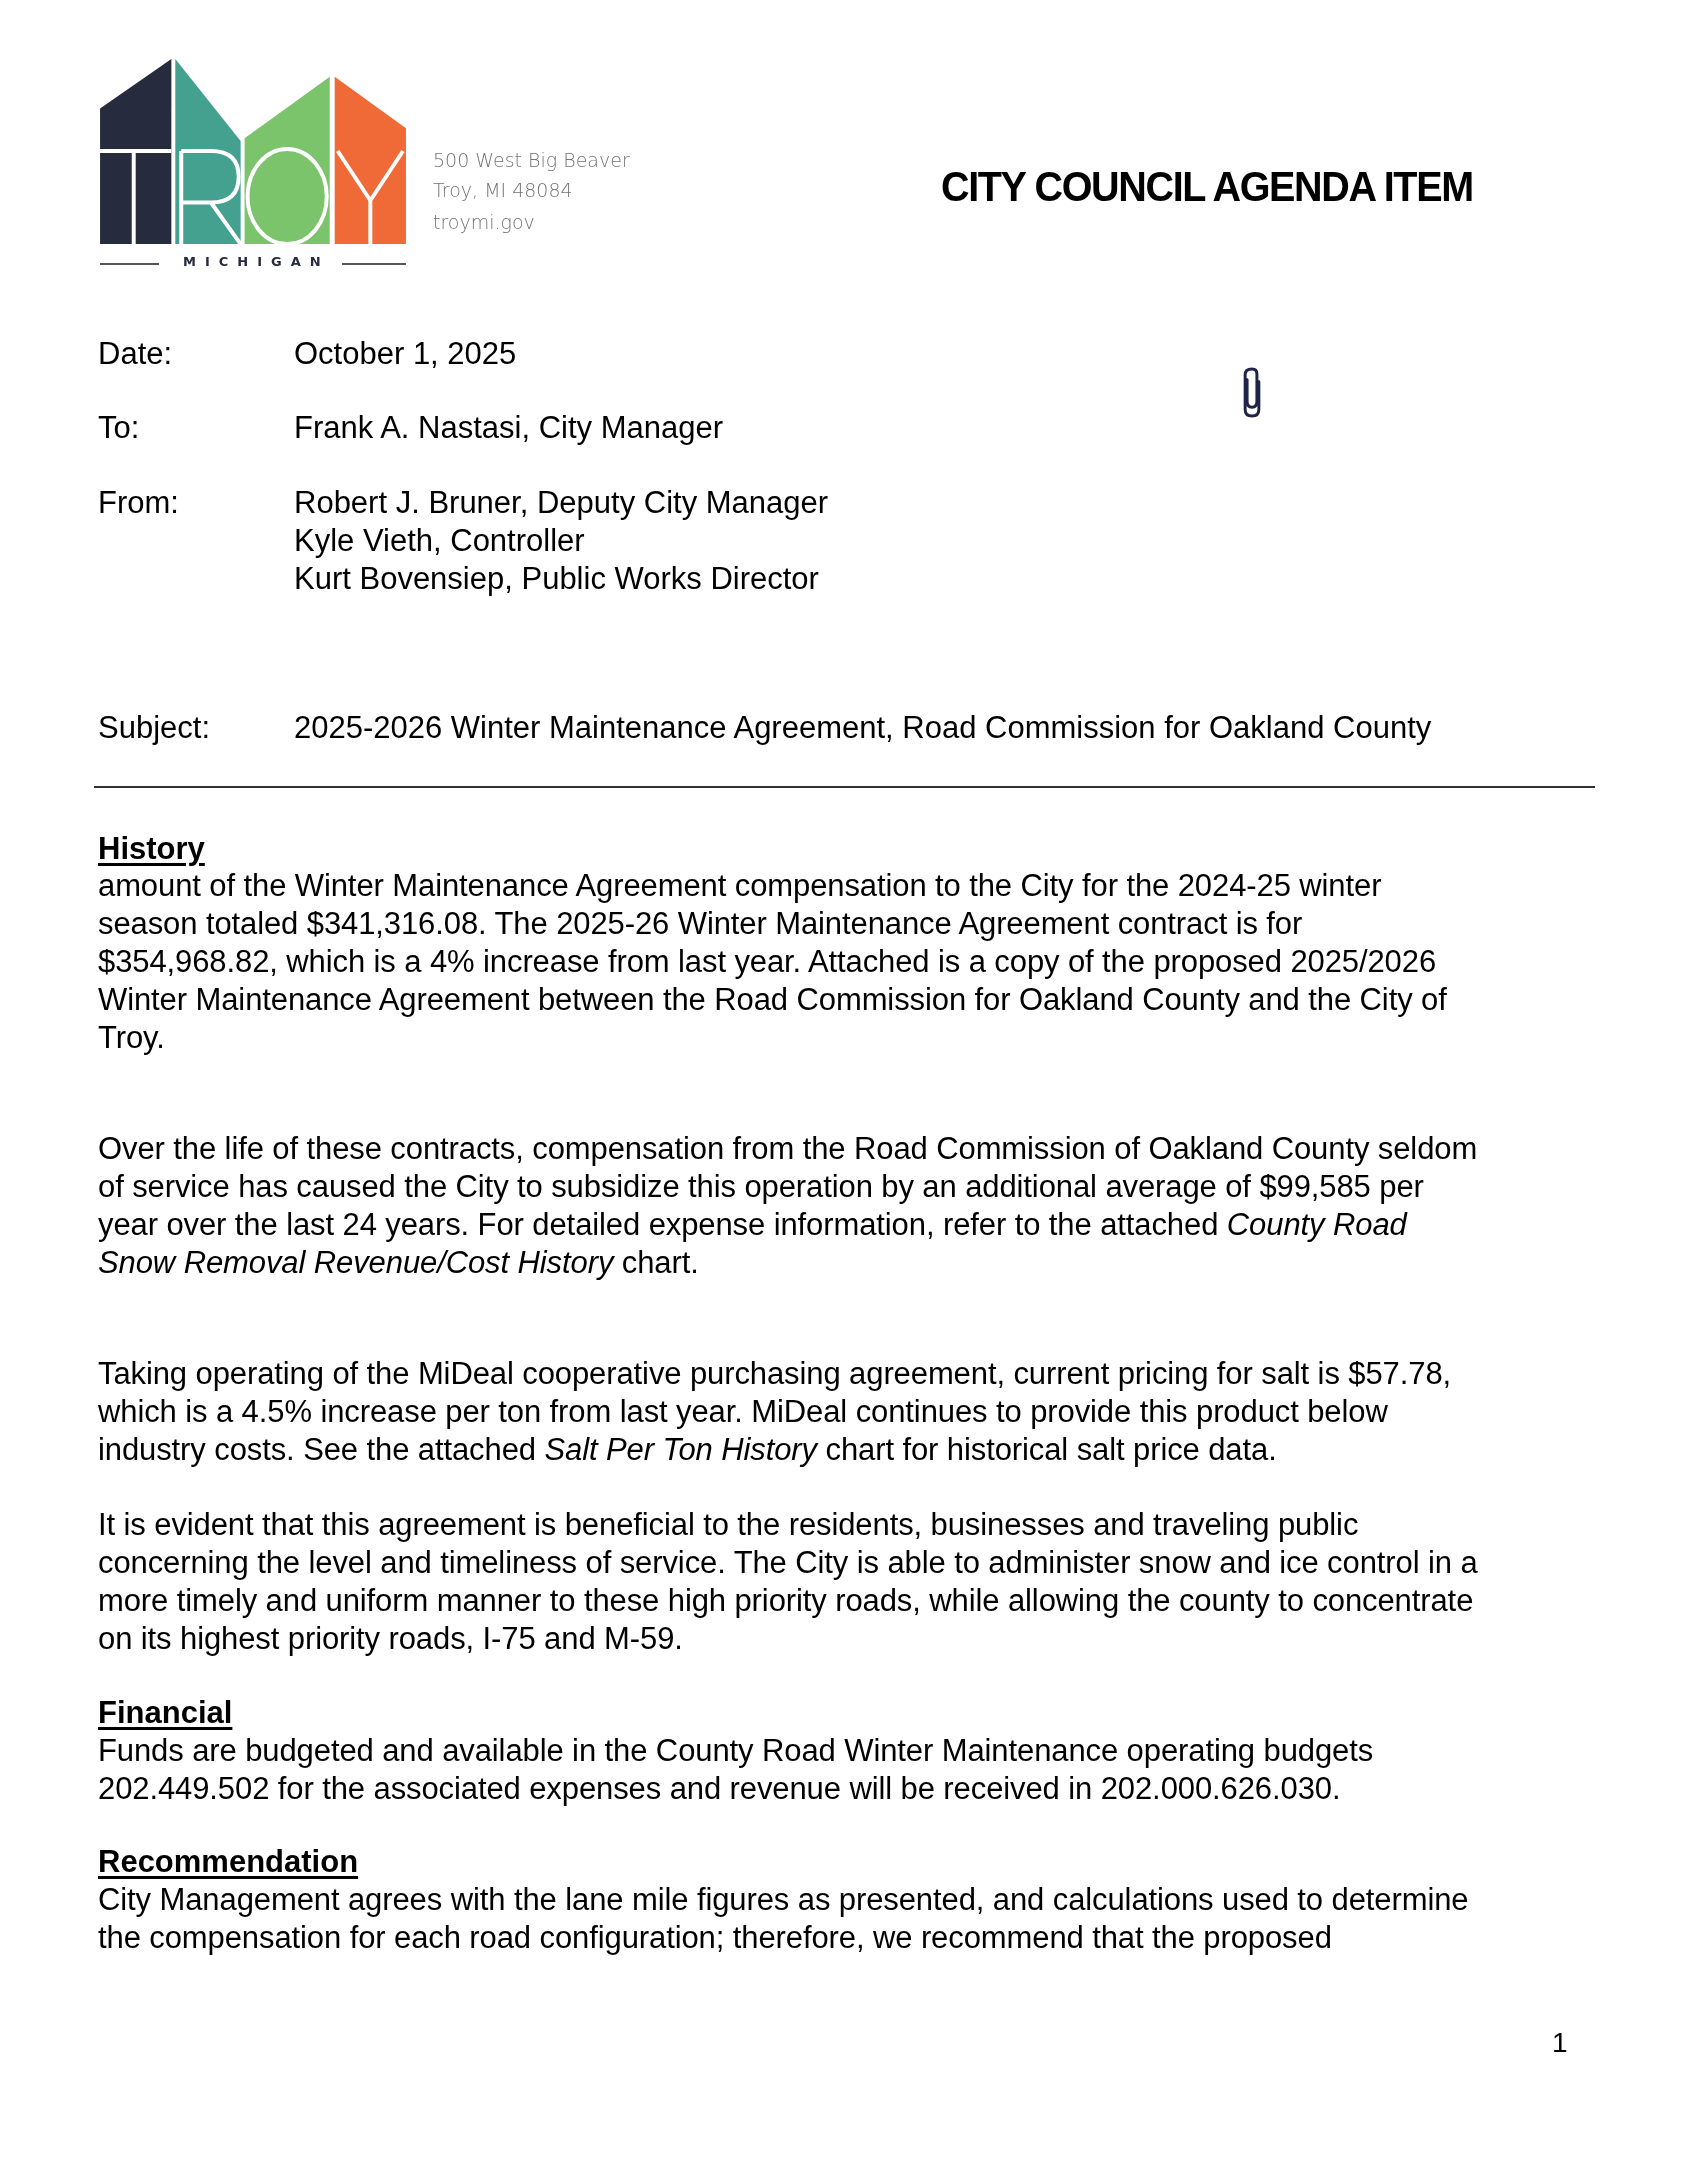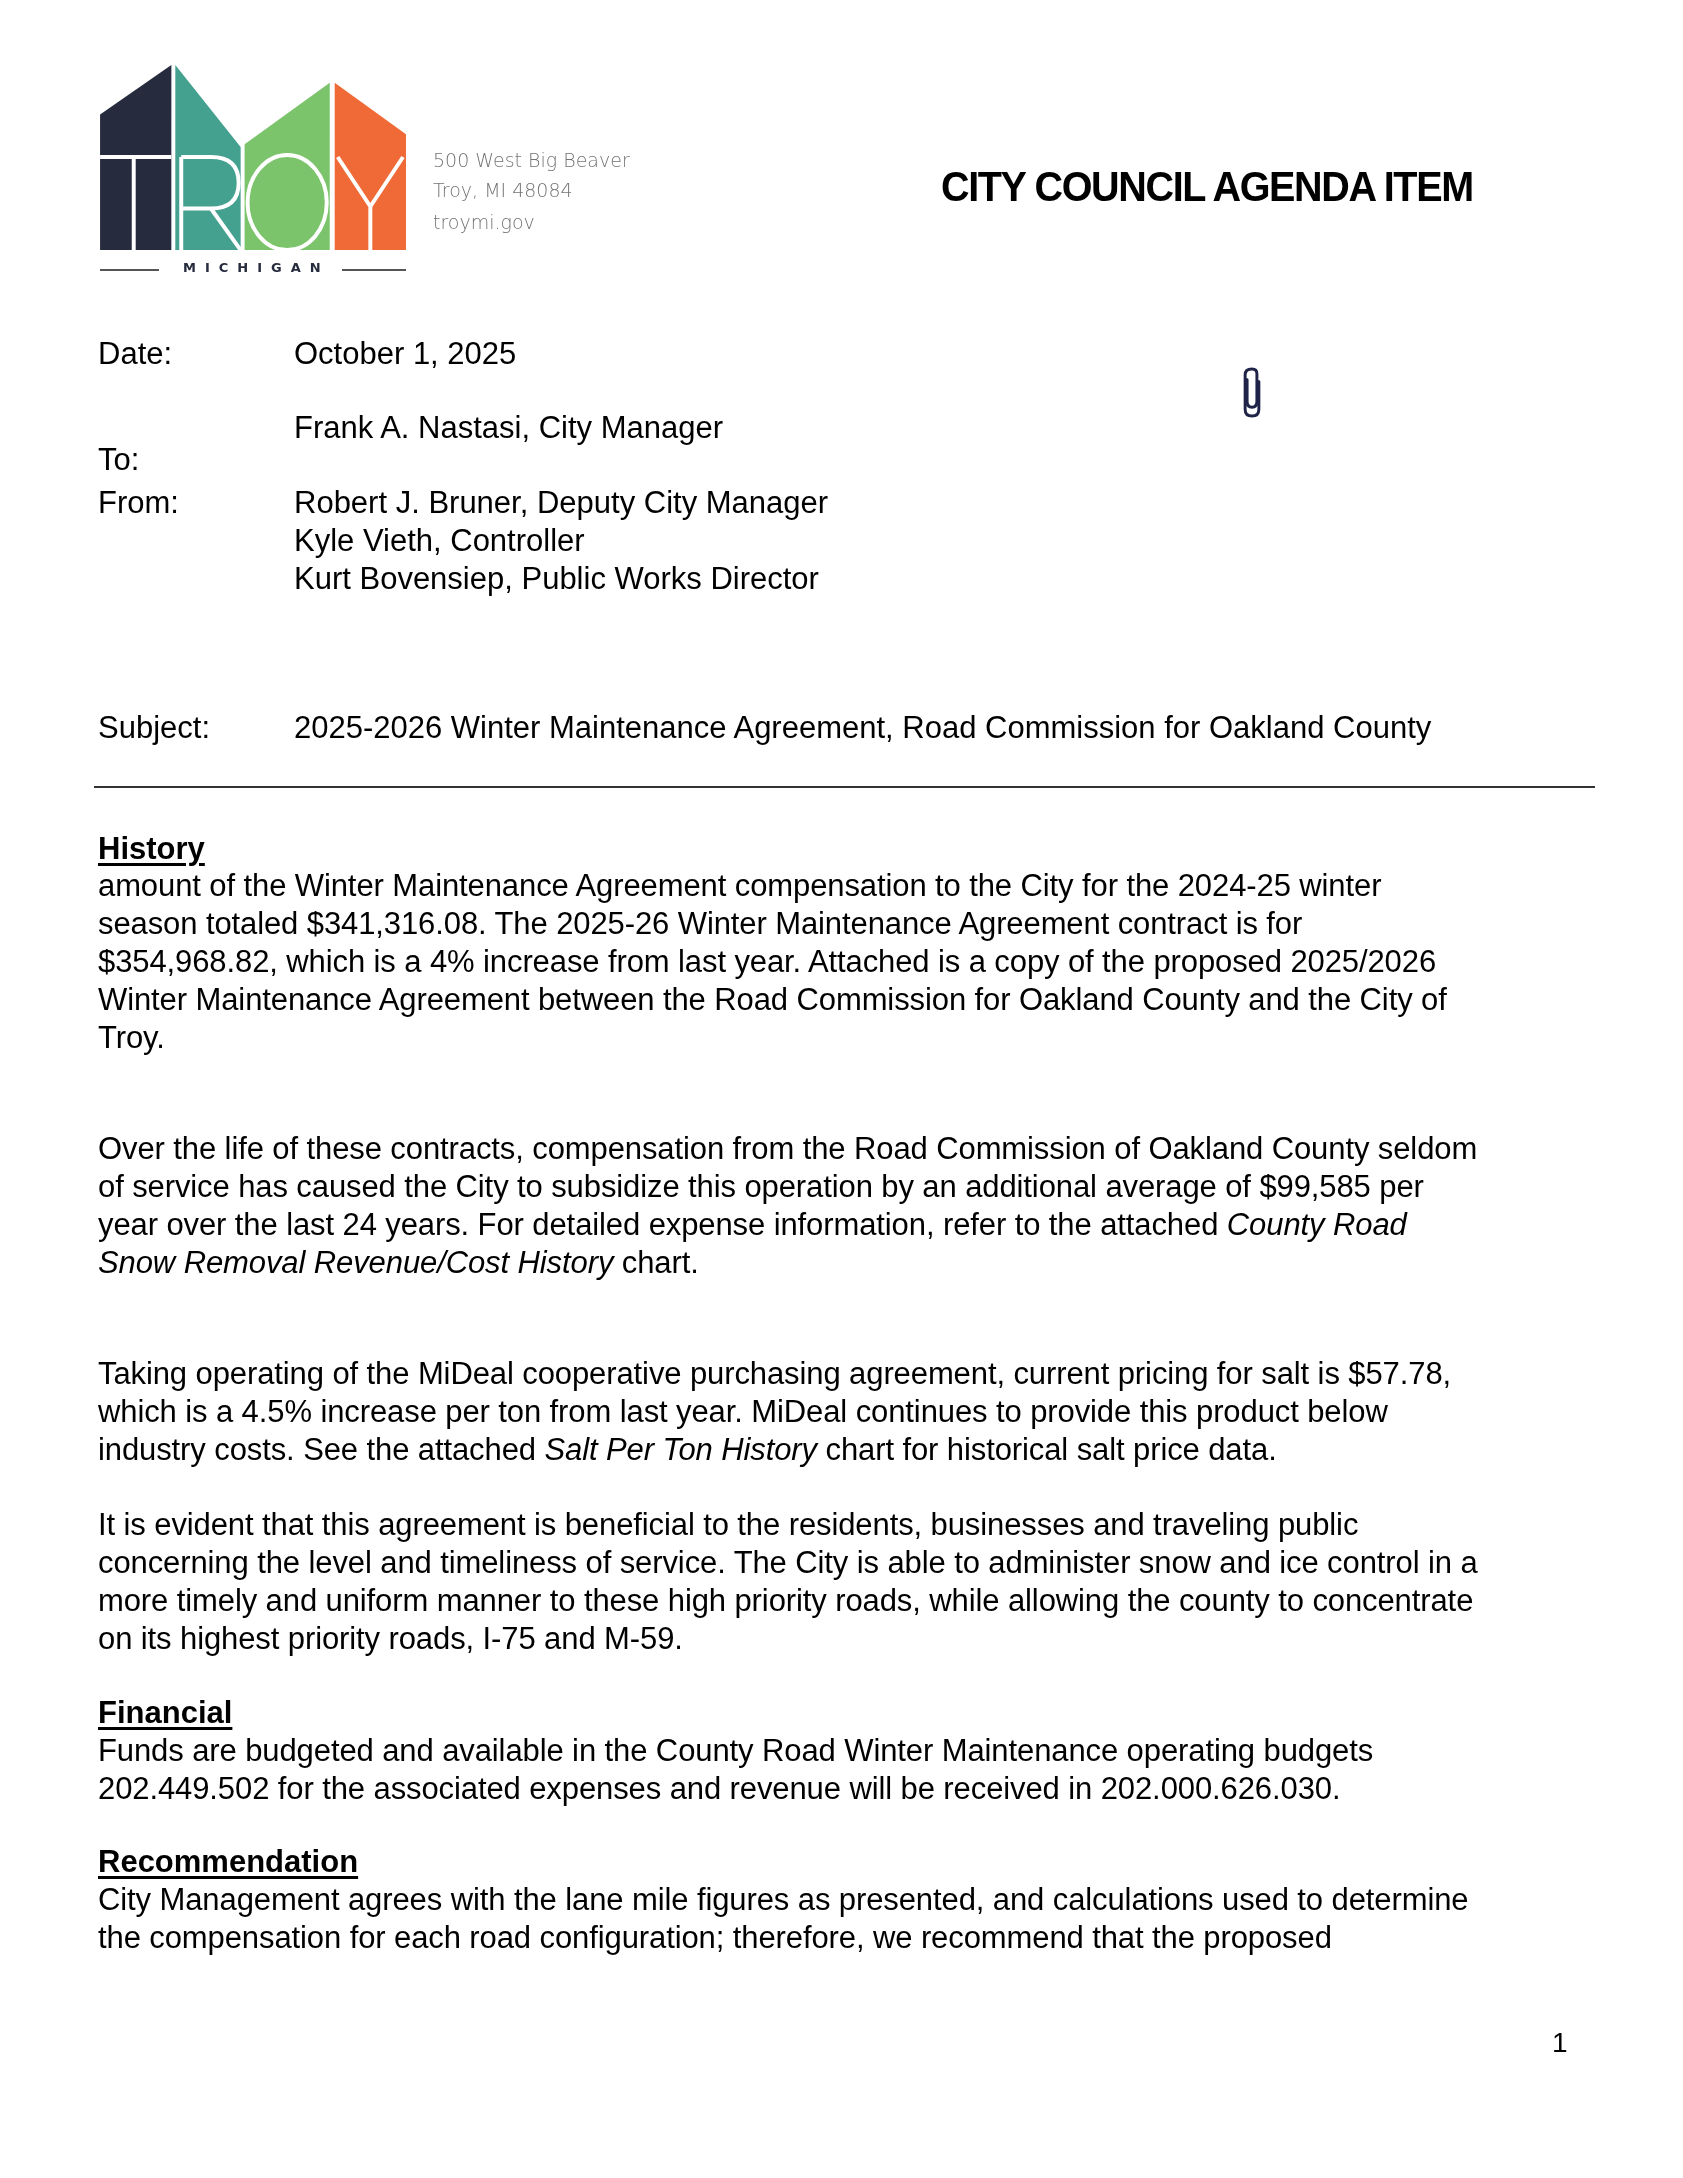--- a/index.html
+++ b/index.html
@@ -13,21 +13,21 @@
   .title { font-family: "Liberation Sans", sans-serif; font-weight: bold; font-size: 43px; letter-spacing: -1.5px; transform: scaleX(0.92); transform-origin: left top; }
   .rule { position: absolute; left: 94px; width: 1501px; height: 2px; background: #333; }
   .michigan { font-family: "DejaVu Sans", sans-serif; font-size: 13px; letter-spacing: 9px; color: #262b3d; font-weight: bold; }
   .mline { position: absolute; height: 1.5px; background: #555; }
   .line { display: block; }
   i { font-style: italic; }
 </style>
 </head>
 <body>
 
-<div class="abs" style="left:94px; top:60px; width:322px; height:223px;">
+<div class="abs" style="left:94px; top:54px; width:322px; height:223px;">
   <svg width="322" height="198" viewBox="0 0 325 200" style="position:absolute;left:0;top:0;">
 
     <polygon id="logo-navy" points="6,55 78,5 78,192 6,192" fill="#262b3d"></polygon>
 
     <polygon id="logo-teal" points="82,5 148,88 148,192 82,192" fill="#44a08f"></polygon>
 
     <polygon id="logo-green" points="152,85 238,23 238,192 152,192" fill="#7cc46c"></polygon>
 
     <polygon id="logo-orange" points="243,23 315,75 315,192 243,192" fill="#ef6a37"></polygon>
 
@@ -58,21 +58,21 @@
 
 <div class="abs" style="left:1238px; top:366px; width:28px; height:53px;">
   <svg width="28" height="53" viewBox="0 0 28 54">
     <path d="M9,14 L9,36 Q9,42 14,42 Q19,42 19,36 L19,8 Q19,3 14,3 Q7,3 7,9 L7,44 Q7,51 14,51 Q21,51 21,44 L21,16" fill="none" stroke="#1f2347" stroke-width="3" stroke-linecap="round"></path>
   </svg>
 </div>
 
 <div class="abs field-label" style="left:98px; top:335px;">Date:</div>
 <div class="abs field-value" style="left:294px; top:335px;">October 1, 2025</div>
 
-<div class="abs field-label" style="left:98px; top:409px;margin-top:32px;">To:</div>
+<div class="abs field-label" style="left:98px; top:409px;">To:</div>
 <div class="abs field-value" style="left:294px; top:409px;">Frank A. Nastasi, City Manager</div>
 
 <div class="abs field-label" style="left:98px; top:484px;">From:</div>
 <div class="abs field-value" style="left:294px; top:484px;">
   <span class="line">Robert J. Bruner, Deputy City Manager</span>
   <span class="line">Kyle Vieth, Controller</span>
   <span class="line">Kurt Bovensiep, Public Works Director</span>
 </div>
 
 <div class="abs field-label" style="left:98px; top:709px;">Subject:</div>

